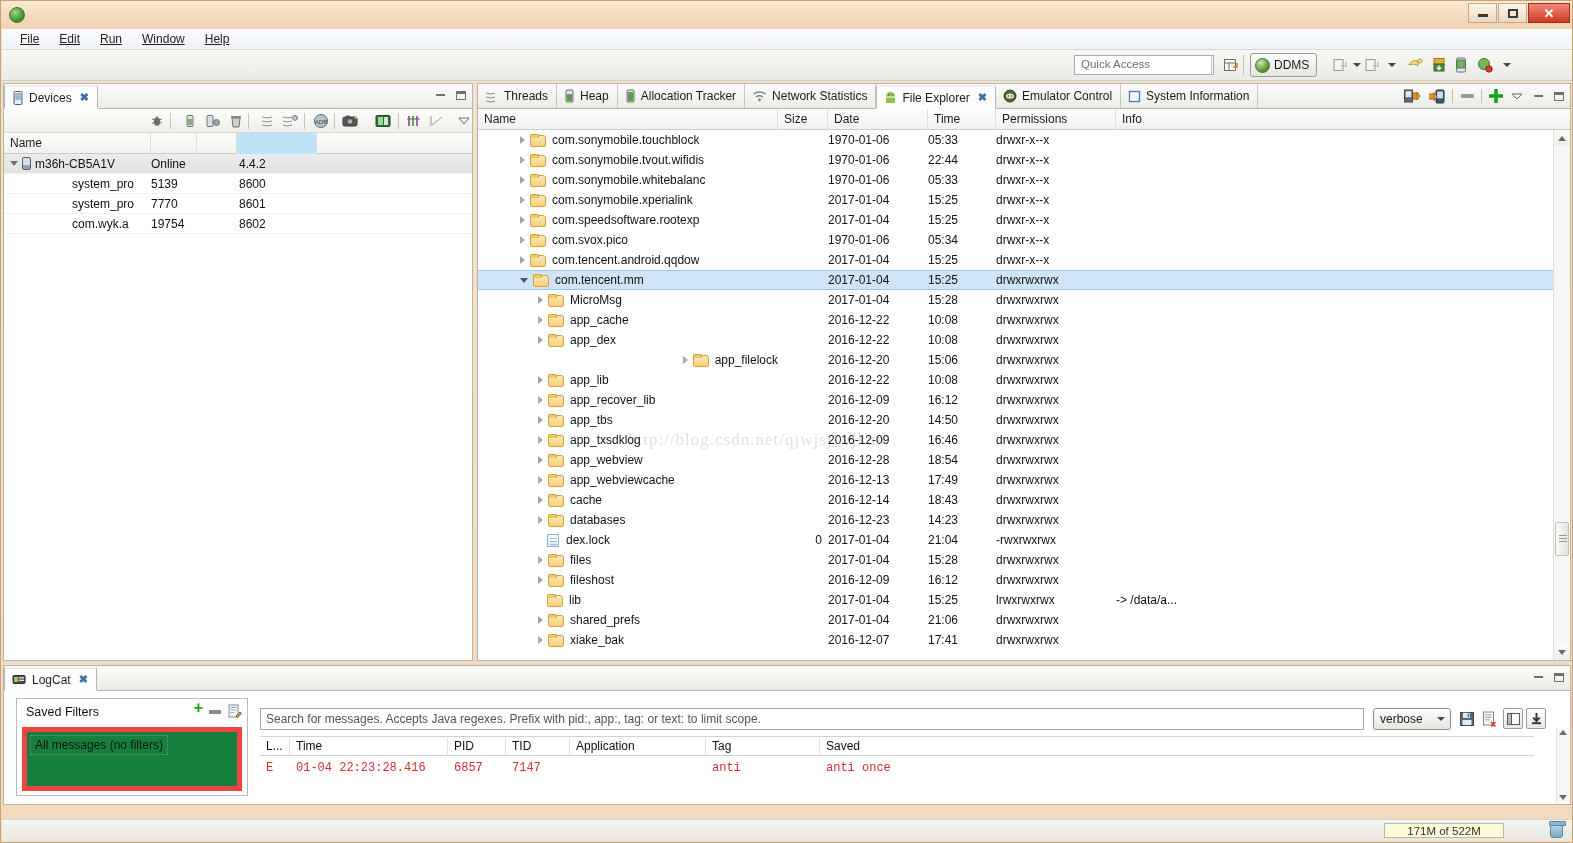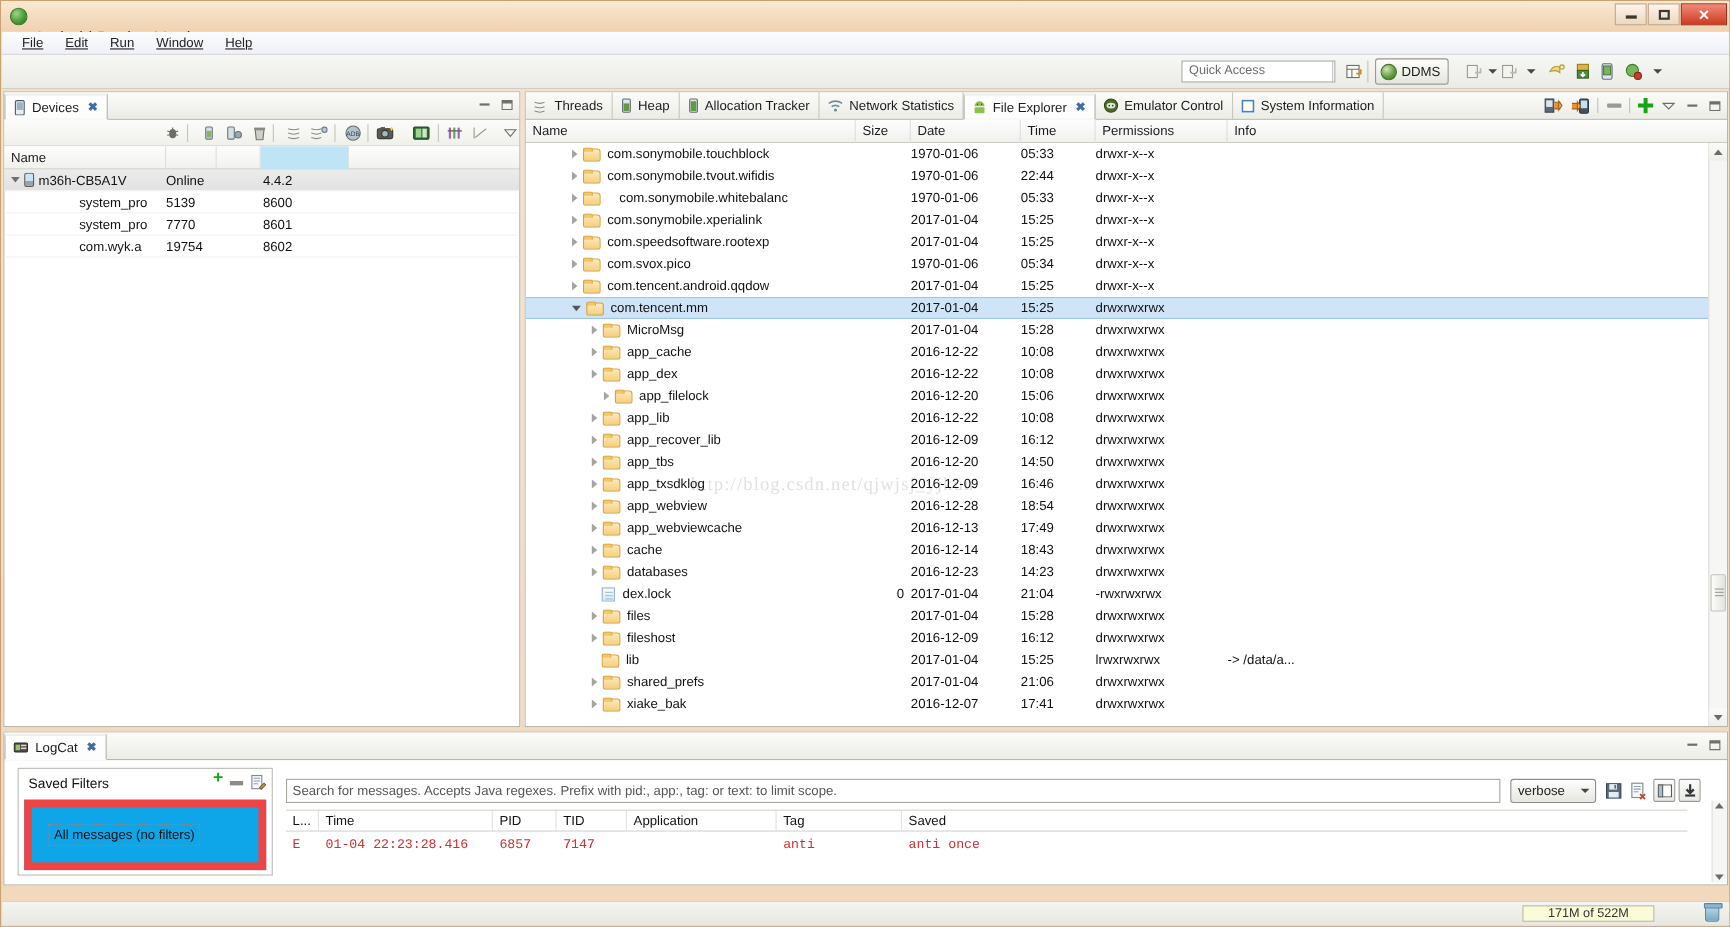--- a/index.html
+++ b/index.html
@@ -226,21 +226,21 @@
     border: 1px solid #b6b6ae; background: #fff; }
   .saved-filters {
     position: absolute; left: 12px; top: 32px; width: 232px; height: 98px;
     border: 1px solid #bcbcb6; background: #fff;
   }
   .sf-head {
     height: 26px; display: flex; align-items: center; padding: 0 6px 0 9px;
     font-size: 12.5px; color: #111; position: relative;
   }
   .sf-list { position: absolute; left: 5px; top: 28px; right: 5px; bottom: 4px;
-    border: 7px solid #ef4444; background: #0ea5e9; padding: 15px; }
+    border: 5px solid #ef4444; background: #15803d; padding: 3px; }
   .sf-item { font-size: 12px; color: #111; padding: 2px 4px; display: inline-block;
     border: 1px dotted #8a8a8a; }
   .plus-ico { color: #17a417; font-weight: bold; font-size: 16px; line-height: 10px; }
   .minus-ico { display:inline-block; width: 12px; height: 4px; background: #8d8d86; }
   .lc-search {
     position: absolute; left: 256px; top: 42px; width: 1104px; height: 22px;
     border: 1px solid #a6a6a0; background: #fff; color: #555; font-size: 12px;
     padding: 3px 0 0 5px; overflow: hidden; white-space: nowrap;
   }
   .lc-level {
@@ -653,21 +653,21 @@
             <div class="fe-size"></div>
             <div class="fe-date">1970-01-06</div>
             <div class="fe-time">22:44</div>
             <div class="fe-perm">drwxr-x--x</div>
             <div class="fe-info"></div>
           </div>
           <div class="fe-row">
             <div class="fe-name" style="padding-left: 42px;">
               <span class="arrow-r"></span>
               <span class="folder"></span>
-              <span style="margin-left: 14px; overflow: hidden;">com.sonymobile.whitebalanc</span>
+              <span style="margin-left: 3px; overflow: hidden;">com.sonymobile.whitebalanc</span>
             </div>
             <div class="fe-size"></div>
             <div class="fe-date">1970-01-06</div>
             <div class="fe-time">05:33</div>
             <div class="fe-perm">drwxr-x--x</div>
             <div class="fe-info"></div>
           </div>
           <div class="fe-row">
             <div class="fe-name" style="padding-left: 42px;">
               <span class="arrow-r"></span>
@@ -758,21 +758,21 @@
               <span class="folder"></span>
               <span style="margin-left: 3px; overflow: hidden;">app_dex</span>
             </div>
             <div class="fe-size"></div>
             <div class="fe-date">2016-12-22</div>
             <div class="fe-time">10:08</div>
             <div class="fe-perm">drwxrwxrwx</div>
             <div class="fe-info"></div>
           </div>
           <div class="fe-row">
-            <div class="fe-name" style="padding-left: 71px;">
+            <div class="fe-name" style="padding-left: 32px; justify-content: flex-end;">
               <span class="arrow-r"></span>
               <span class="folder"></span>
               <span style="margin-left: 3px; overflow: hidden;">app_filelock</span>
             </div>
             <div class="fe-size"></div>
             <div class="fe-date">2016-12-20</div>
             <div class="fe-time">15:06</div>
             <div class="fe-perm">drwxrwxrwx</div>
             <div class="fe-info"></div>
           </div>

